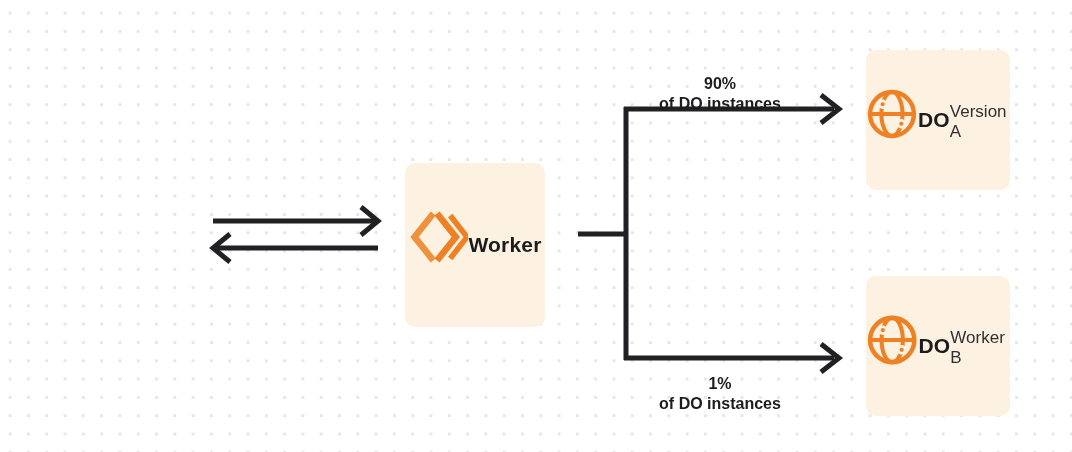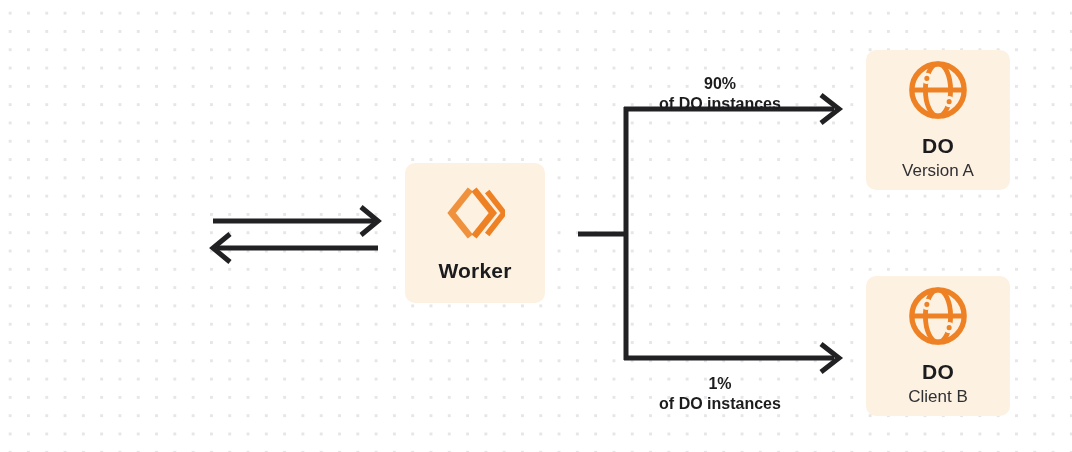--- a/index.html
+++ b/index.html
@@ -22,30 +22,30 @@
     font-family:"Liberation Sans","DejaVu Sans",sans-serif;
     background-color:var(--background);
     background-image:radial-gradient(circle, var(--dot-grid) 1.7px, transparent 1.9px);
     background-size:18.3px 18.3px;
     background-position:1px 4px;
   }
   .node{
     position:absolute;
     border-radius:10px;
     display:flex;
-    flex-direction:column;
+    flex-direction:row;
     align-items:center;
     justify-content:center;
   }
   .node-client{
     left:42px;top:163px;width:143px;height:140px;
     background:var(--client-box-bg);
   }
   .node-worker{
-    left:405px;top:163px;width:140px;height:140px;
+    left:405px;top:163px;width:140px;height:164px;
     background:var(--orange-box-bg);
   }
   .node-do-a{
     left:866px;top:50px;width:144px;height:140px;
     background:var(--orange-box-bg);
   }
   .node-do-b{
     left:866px;top:276px;width:144px;height:140px;
     background:var(--orange-box-bg);
   }
@@ -138,21 +138,21 @@
 
   <div class="node node-do-b">
     <svg class="globe-icon-svg" viewBox="0 0 64 64">
       <circle class="icon-stroke-orange" cx="32" cy="32" r="27" stroke-width="5.5"></circle>
       <ellipse class="icon-stroke-orange" cx="32" cy="32" rx="13" ry="27" stroke-width="5"></ellipse>
       <path class="icon-stroke-orange" d="M6 32 H58" stroke-width="5"></path>
       <circle cx="20.5" cy="20" r="4.2" fill="var(--orange)" stroke="var(--orange-box-bg)" stroke-width="3.2"></circle>
       <circle cx="43.5" cy="44" r="4.2" fill="var(--orange)" stroke="var(--orange-box-bg)" stroke-width="3.2"></circle>
     </svg>
     <div class="node-title">DO</div>
-    <div class="node-subtitle">Client B</div>
+    <div class="node-subtitle">Worker B</div>
   </div>
 
   <div class="edge-label edge-label-top">
     <div>90%</div>
     <div>of DO instances</div>
   </div>
   <div class="edge-label edge-label-bottom">
     <div>1%</div>
     <div>of DO instances</div>
   </div>

